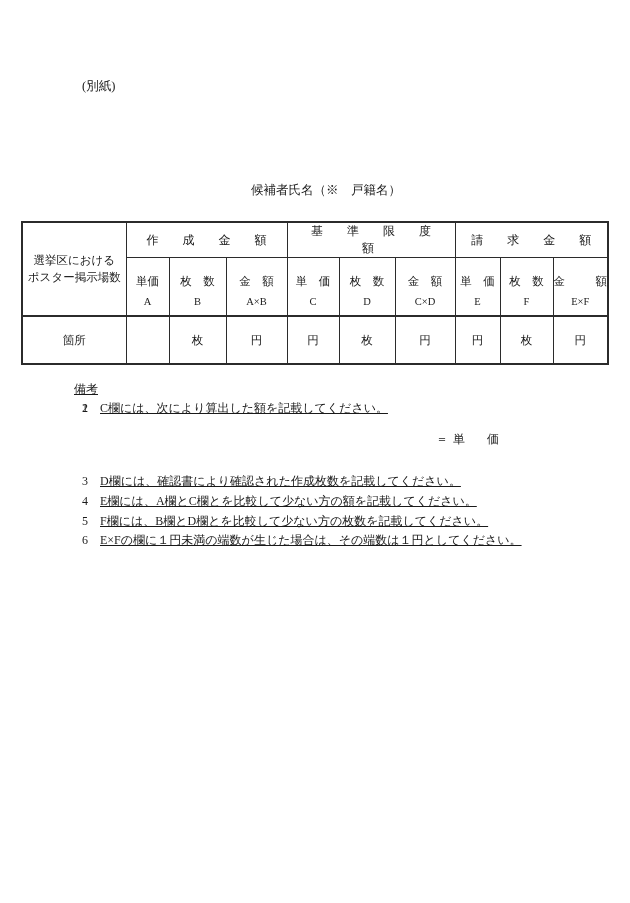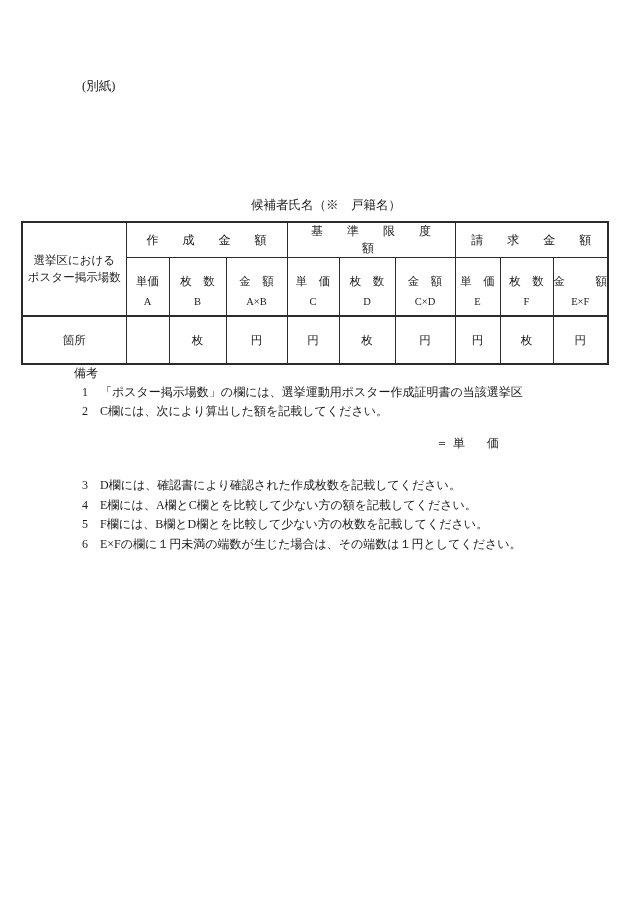--- a/index.html
+++ b/index.html
@@ -38,21 +38,21 @@
     text-align: center;
     font-size: 13.5px;
     letter-spacing: 9px;
     text-indent: 9px;
     line-height: 1;
   }
   .candidate-line {
     position: absolute;
     left: 0;
     right: 0;
-    top: 199px;
+    top: 184px;
     text-align: center;
     font-size: 12.5px;
     line-height: 1;
     padding-left: 22px;
     box-sizing: border-box;
   }
 
   
   .tbl-wrap {
     position: absolute;
@@ -128,24 +128,25 @@
     font-size: 11.5px;
     text-align: center;
     vertical-align: top;
     padding: 3px 4px 0 4px;
   }
 
   
   .notes {
     position: absolute;
     left: 74px;
-    top: 366px;
+    top: 382px;
     width: 545px;
     font-size: 12px;
     line-height: 1.56;
+    text-decoration: underline;
   }
   .notes-title {
     margin: 0 0 1px 0;
     line-height: 1.3;
   }
   .note {
     position: relative;
     padding-left: 26px;
     margin-top: 1px;
   }
@@ -323,21 +324,20 @@
       </tr>
     </tbody>
       </table>
   </div>
 
   <div class="notes">
     <div class="notes-title">備考</div>
 
     <div class="note">
       <span class="num">1</span>
-      <span class="ln">「ポスター掲示場数」の欄には、選挙運動用ポスター作成証明書の当該選挙区</span>
     </div>
 
     <div class="note">
       <span class="num">2</span>
       <span class="ln">C欄には、次により算出した額を記載してください。</span>
     </div>
 
     <div class="formula">
       <div class="eq-block">
         <span class="eq">＝</span>

